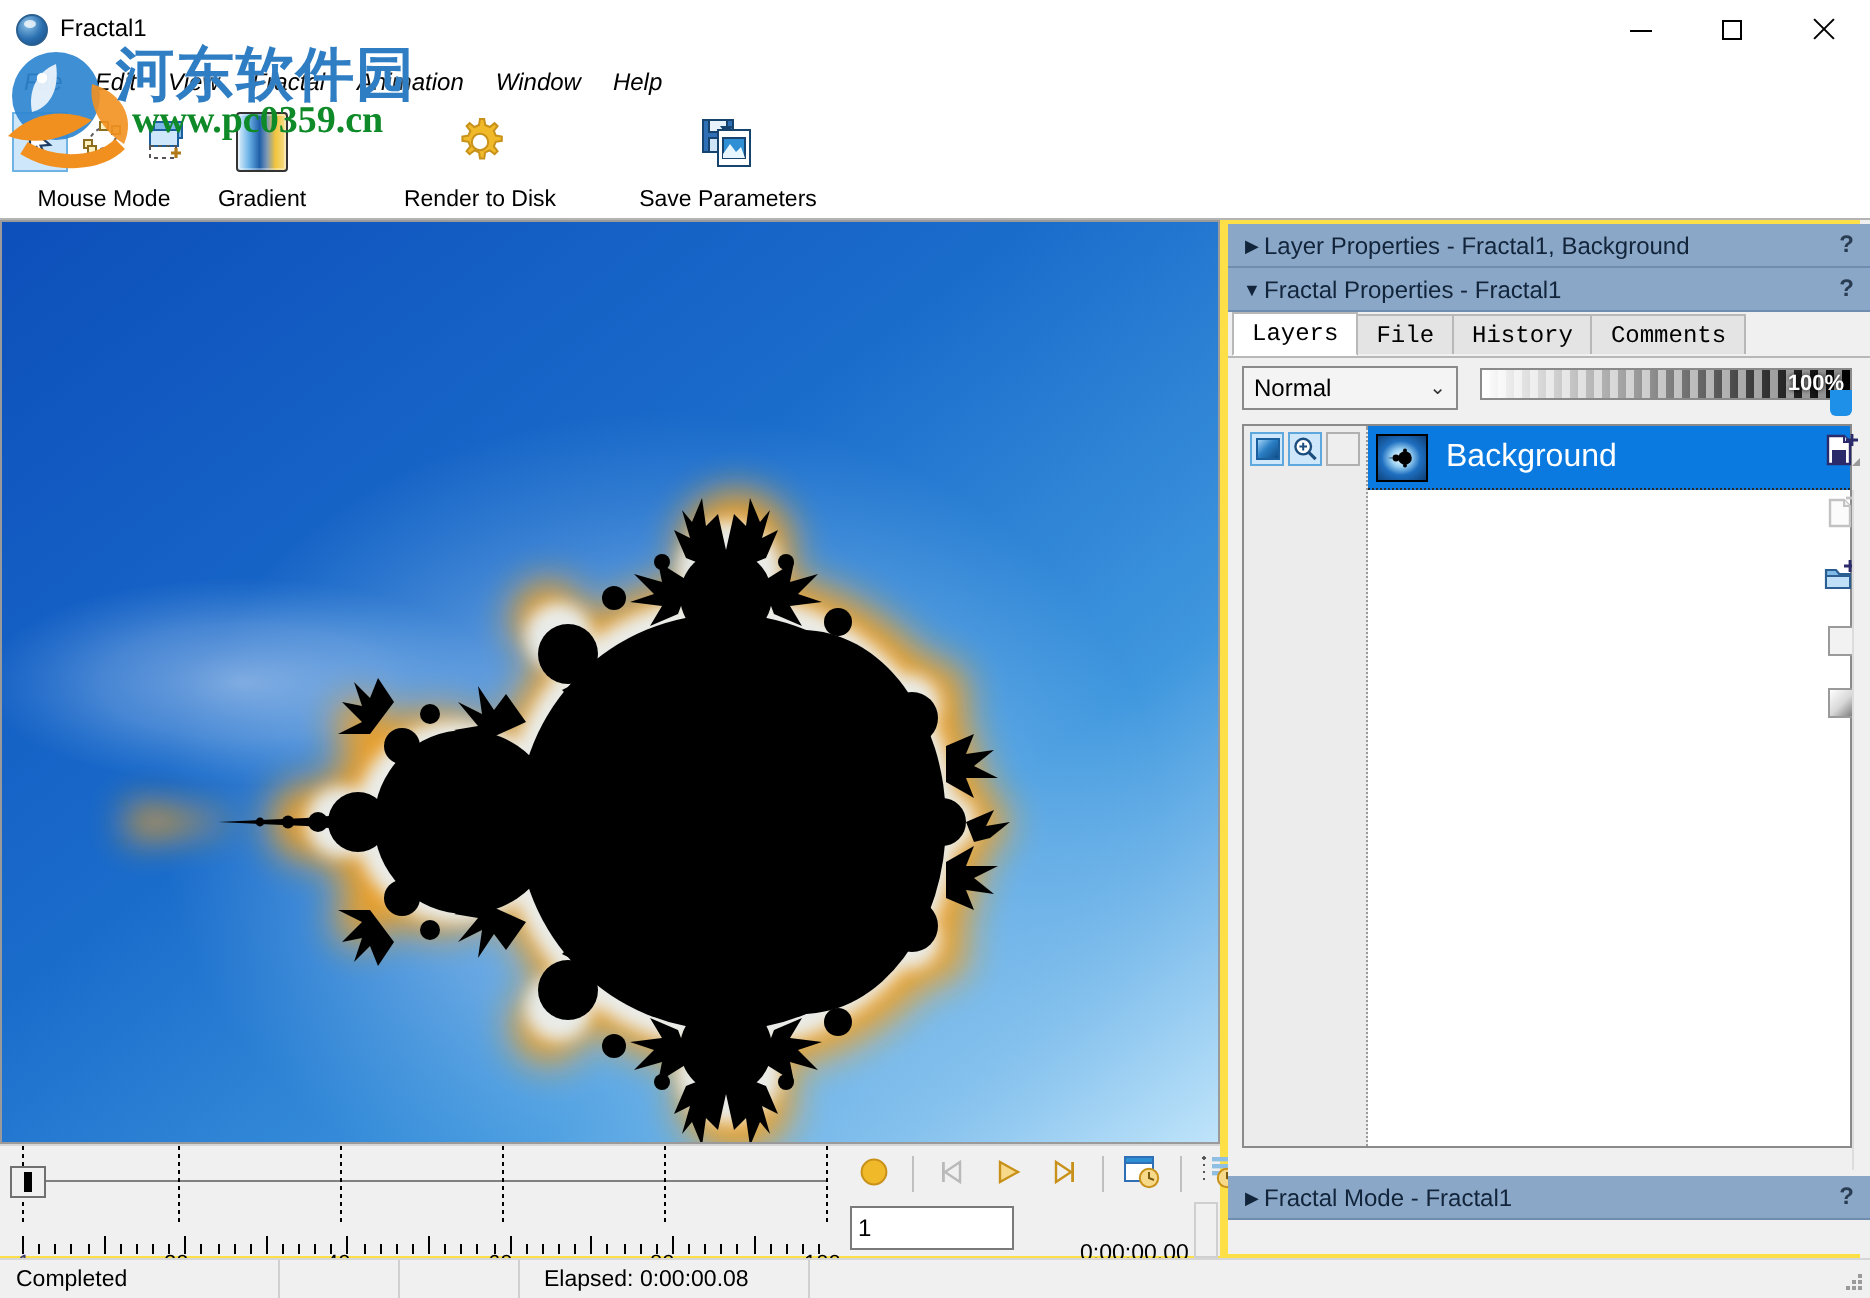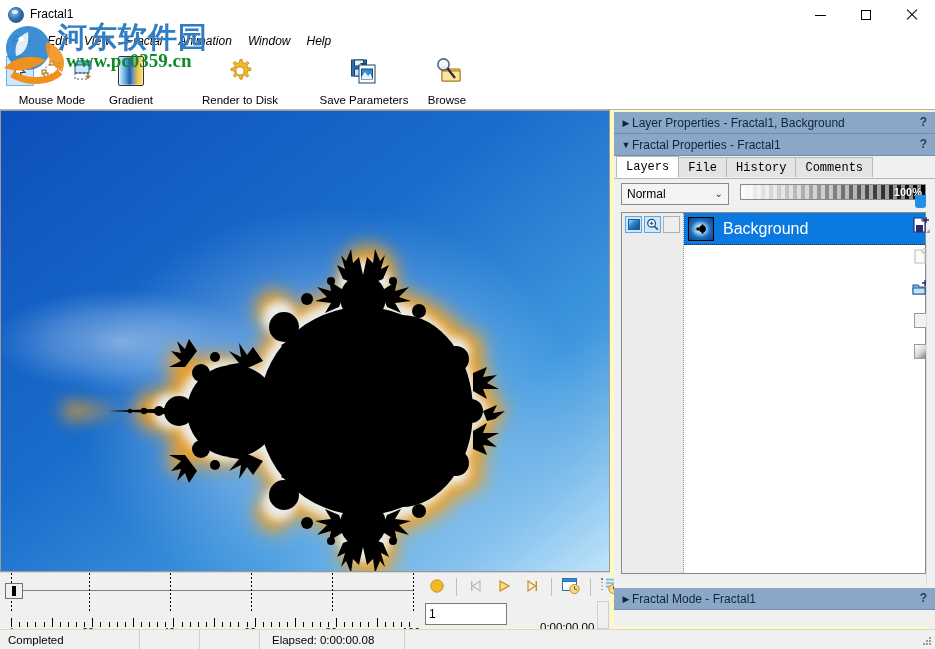--- a/index.html
+++ b/index.html
@@ -4,21 +4,21 @@
 <style>
   * { box-sizing: border-box; }
   html, body { margin:0; padding:0; }
   body {
     width:935px; height:649px; overflow:hidden;
     font-family:"Liberation Sans", sans-serif;
     font-size:12px; color:#000;
     background:#f0f0f0;
     -webkit-font-smoothing:antialiased;
   }
-  #app { position:relative; width:930px; height:649px; background:#fef9c3; }
+  #app { position:relative; width:930px; height:649px; background:#fde047; }
 
   
   .titlebar {
     position:absolute; left:0; top:0; width:935px; height:30px;
     background:#ffffff; border-bottom:1px solid #ffffff;
   }
   .title-icon {
     position:absolute; left:8px; top:7px; width:16px; height:16px;
     border-radius:50%;
     background:radial-gradient(circle at 35% 30%, #8fc4e8 0%, #2a6fb0 55%, #174b80 100%);
@@ -374,35 +374,20 @@
               <rect x="9" y="8" width="16" height="18" fill="#ffffff" stroke="#17446f"></rect>
               <rect x="11.5" y="12" width="11" height="10" fill="#2f8fd4" stroke="#17446f"></rect>
               <path d="M11.5,20 L15,15 L18,19 L20.5,16.5 L22.5,22 L11.5,22 Z" fill="#e8f6ff"></path>
             </svg>
           </span>
         </div>
       </div>
       <div class="tb-label">Save Parameters</div>
     </div>
 
-    <div class="tb-group" style="left:420px;width:54px;">
-      <div class="tb-icons" style="justify-content:center;">
-        <div class="tb-btn" style="width:34px;">
-          <span class="ic-browse">
-            <svg width="30" height="28" viewBox="0 0 30 28">
-              <path d="M9,10 L15,10 L17,12 L27,12 L27,24 L9,24 Z" fill="#f2c658" stroke="#a87d1a"></path>
-              <path d="M9,14 L27,14 L27,24 L9,24 Z" fill="#fae2a0" stroke="#a87d1a"></path>
-              <circle cx="10.5" cy="7.5" r="5.6" fill="#eef6fc" fill-opacity=".8" stroke="#55657a" stroke-width="1.6"></circle>
-              <path d="M14.5,11.5 L22,21" stroke="#2b2b2b" stroke-width="2.2"></path>
-            </svg>
-          </span>
-        </div>
-      </div>
-      <div class="tb-label">Browse</div>
-    </div>
   </div>
 
   <div class="wm wm-logo">
     <svg width="80" height="78" viewBox="0 0 80 78">
       <circle cx="26" cy="26" r="22" fill="#2e86d0" fill-opacity=".92"></circle>
       <path d="M26,10 C16,14 12,24 14,34 C22,32 28,24 26,10 Z" fill="#ffffff" fill-opacity=".85"></path>
       <circle cx="19" cy="17" r="2.6" fill="#ffffff"></circle>
       <path d="M2,46 C14,34 30,32 44,38 C34,46 18,52 2,46 Z" fill="#f2901f"></path>
       <path d="M44,20 C58,24 66,36 60,50 C50,44 42,32 44,20 Z" fill="#f2901f" fill-opacity=".9"></path>
       <path d="M10,52 C26,62 48,60 58,50" fill="none" stroke="#f2901f" stroke-width="7"></path>

